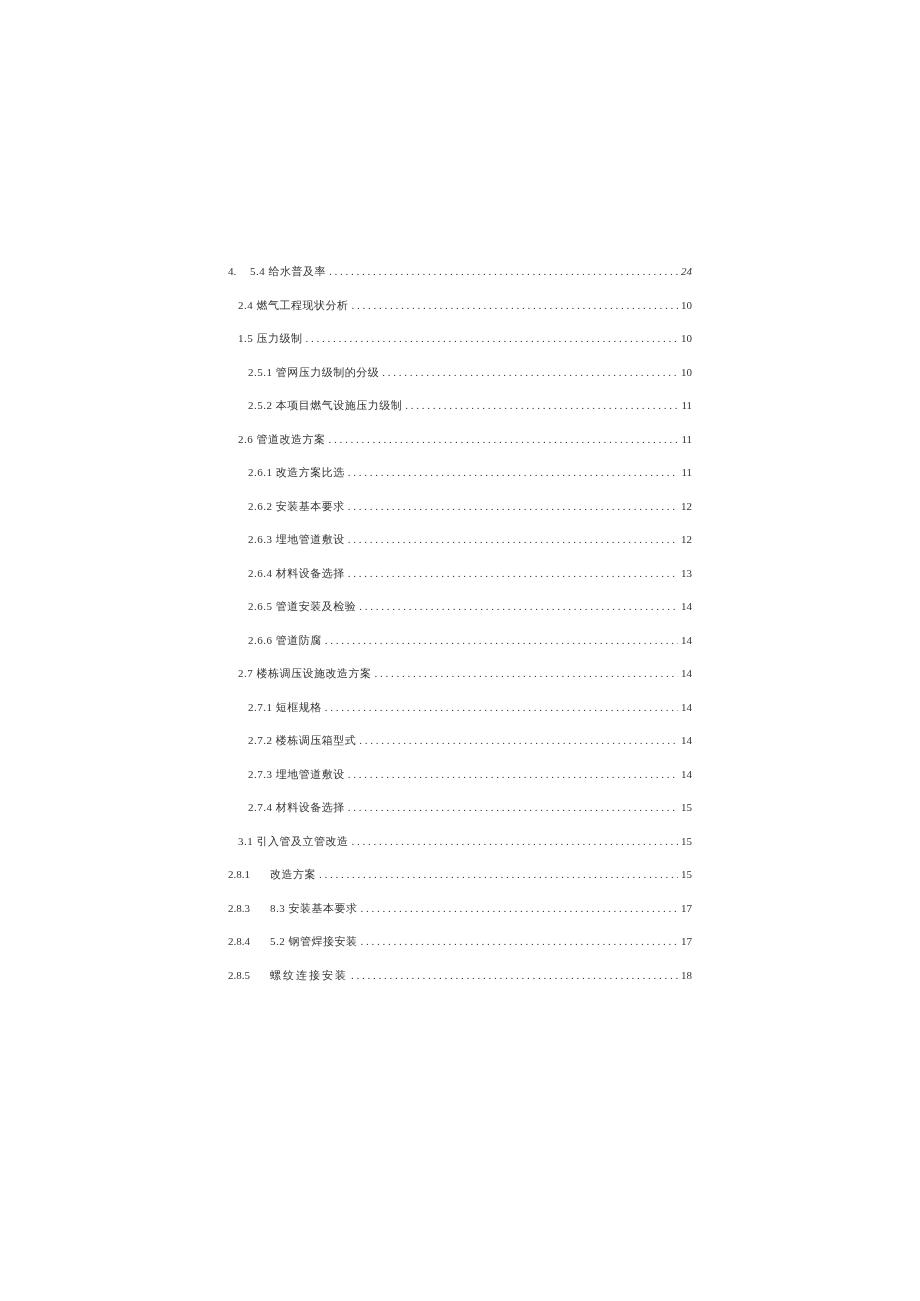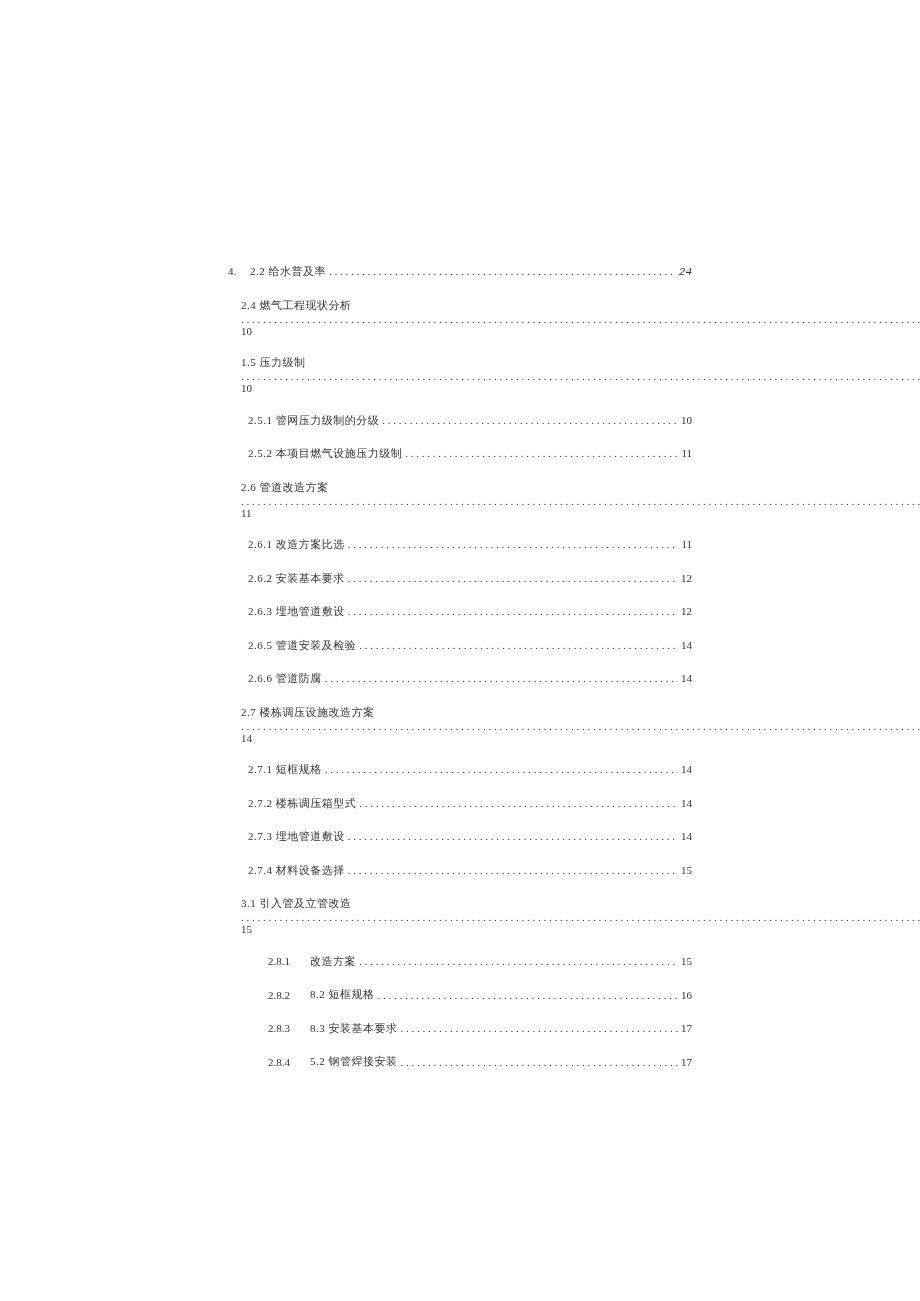--- a/index.html
+++ b/index.html
@@ -24,28 +24,25 @@
       font-size: 11px;
       color: #333;
       margin-bottom: 18.5px;
       white-space: nowrap;
     }
     .toc-entry.top {
       margin-left: 0;
     }
     .toc-entry.level1 {
       margin-left: 10px;
-      flex-direction: column;
     }
     .toc-entry.level2 {
       margin-left: 20px;
     }
     .toc-entry.level2-numbered {
-      margin-left: 40px;
-      align-items: center;
     }
     .toc-prefix {
       flex: 0 0 auto;
     }
     .toc-num {
       flex: 0 0 auto;
       min-width: 42px;
       display: inline-block;
     }
     .toc-label {
@@ -62,34 +59,33 @@
       content: ". . . . . . . . . . . . . . . . . . . . . . . . . . . . . . . . . . . . . . . . . . . . . . . . . . . . . . . . . . . . . . . . . . . . . . . . . . . . . . . . . . . . . . . . . . . . . . . . . . . . . . . . . . . . . . . . . . . . . . . . . . . . . . . . . .";
       letter-spacing: 0px;
       font-size: 11px;
       color: #333;
     }
     .toc-page {
       flex: 0 0 auto;
     }
     .italic {
       font-style: italic;
-      font-family: Liberation Mono, monospace;
     }
     .sp {
       letter-spacing: 2px;
     }
   </style>
 </head>
 <body>
 
 <div class="page">
   <div id="toc-container">
       <div class="toc-entry top">
         <span class="toc-prefix" style="min-width: 22px; display: inline-block;">4.</span>
-        <span class="toc-label">2.2 给水普及率</span>
+        <span class="toc-label">5.4 给水普及率</span>
         <span class="toc-dots"></span>
         <span class="toc-page italic">24</span>
       </div>
       <div class="toc-entry level1">
         <span class="toc-label">2.4 燃气工程现状分析</span>
         <span class="toc-dots"></span>
         <span class="toc-page">10</span>
       </div>
       <div class="toc-entry level1">
         <span class="toc-label">1.5 压力级制</span>
@@ -118,20 +114,25 @@
       </div>
       <div class="toc-entry level2">
         <span class="toc-label">2.6.2 安装基本要求</span>
         <span class="toc-dots"></span>
         <span class="toc-page">12</span>
       </div>
       <div class="toc-entry level2">
         <span class="toc-label">2.6.3 埋地管道敷设</span>
         <span class="toc-dots"></span>
         <span class="toc-page">12</span>
+      </div>
+      <div class="toc-entry level2">
+        <span class="toc-label">2.6.4 材料设备选择</span>
+        <span class="toc-dots"></span>
+        <span class="toc-page">13</span>
       </div>
       <div class="toc-entry level2">
         <span class="toc-label">2.6.5 管道安装及检验</span>
         <span class="toc-dots"></span>
         <span class="toc-page">14</span>
       </div>
       <div class="toc-entry level2">
         <span class="toc-label">2.6.6 管道防腐</span>
         <span class="toc-dots"></span>
         <span class="toc-page">14</span>
@@ -166,31 +167,31 @@
         <span class="toc-dots"></span>
         <span class="toc-page">15</span>
       </div>
       <div class="toc-entry level2-numbered">
         <span class="toc-num">2.8.1</span>
         <span class="toc-label">改造方案</span>
         <span class="toc-dots"></span>
         <span class="toc-page">15</span>
       </div>
       <div class="toc-entry level2-numbered">
-        <span class="toc-num">2.8.2</span>
-        <span class="toc-label">8.2 短框规格</span>
-        <span class="toc-dots"></span>
-        <span class="toc-page">16</span>
-      </div>
-      <div class="toc-entry level2-numbered">
         <span class="toc-num">2.8.3</span>
         <span class="toc-label">8.3 安装基本要求</span>
         <span class="toc-dots"></span>
         <span class="toc-page">17</span>
       </div>
       <div class="toc-entry level2-numbered">
         <span class="toc-num">2.8.4</span>
         <span class="toc-label">5.2 钢管焊接安装</span>
         <span class="toc-dots"></span>
         <span class="toc-page">17</span>
       </div>
+      <div class="toc-entry level2-numbered">
+        <span class="toc-num">2.8.5</span>
+        <span class="toc-label sp">螺纹连接安装</span>
+        <span class="toc-dots"></span>
+        <span class="toc-page">18</span>
+      </div>
     </div>
 </div>
 
 </body></html>

